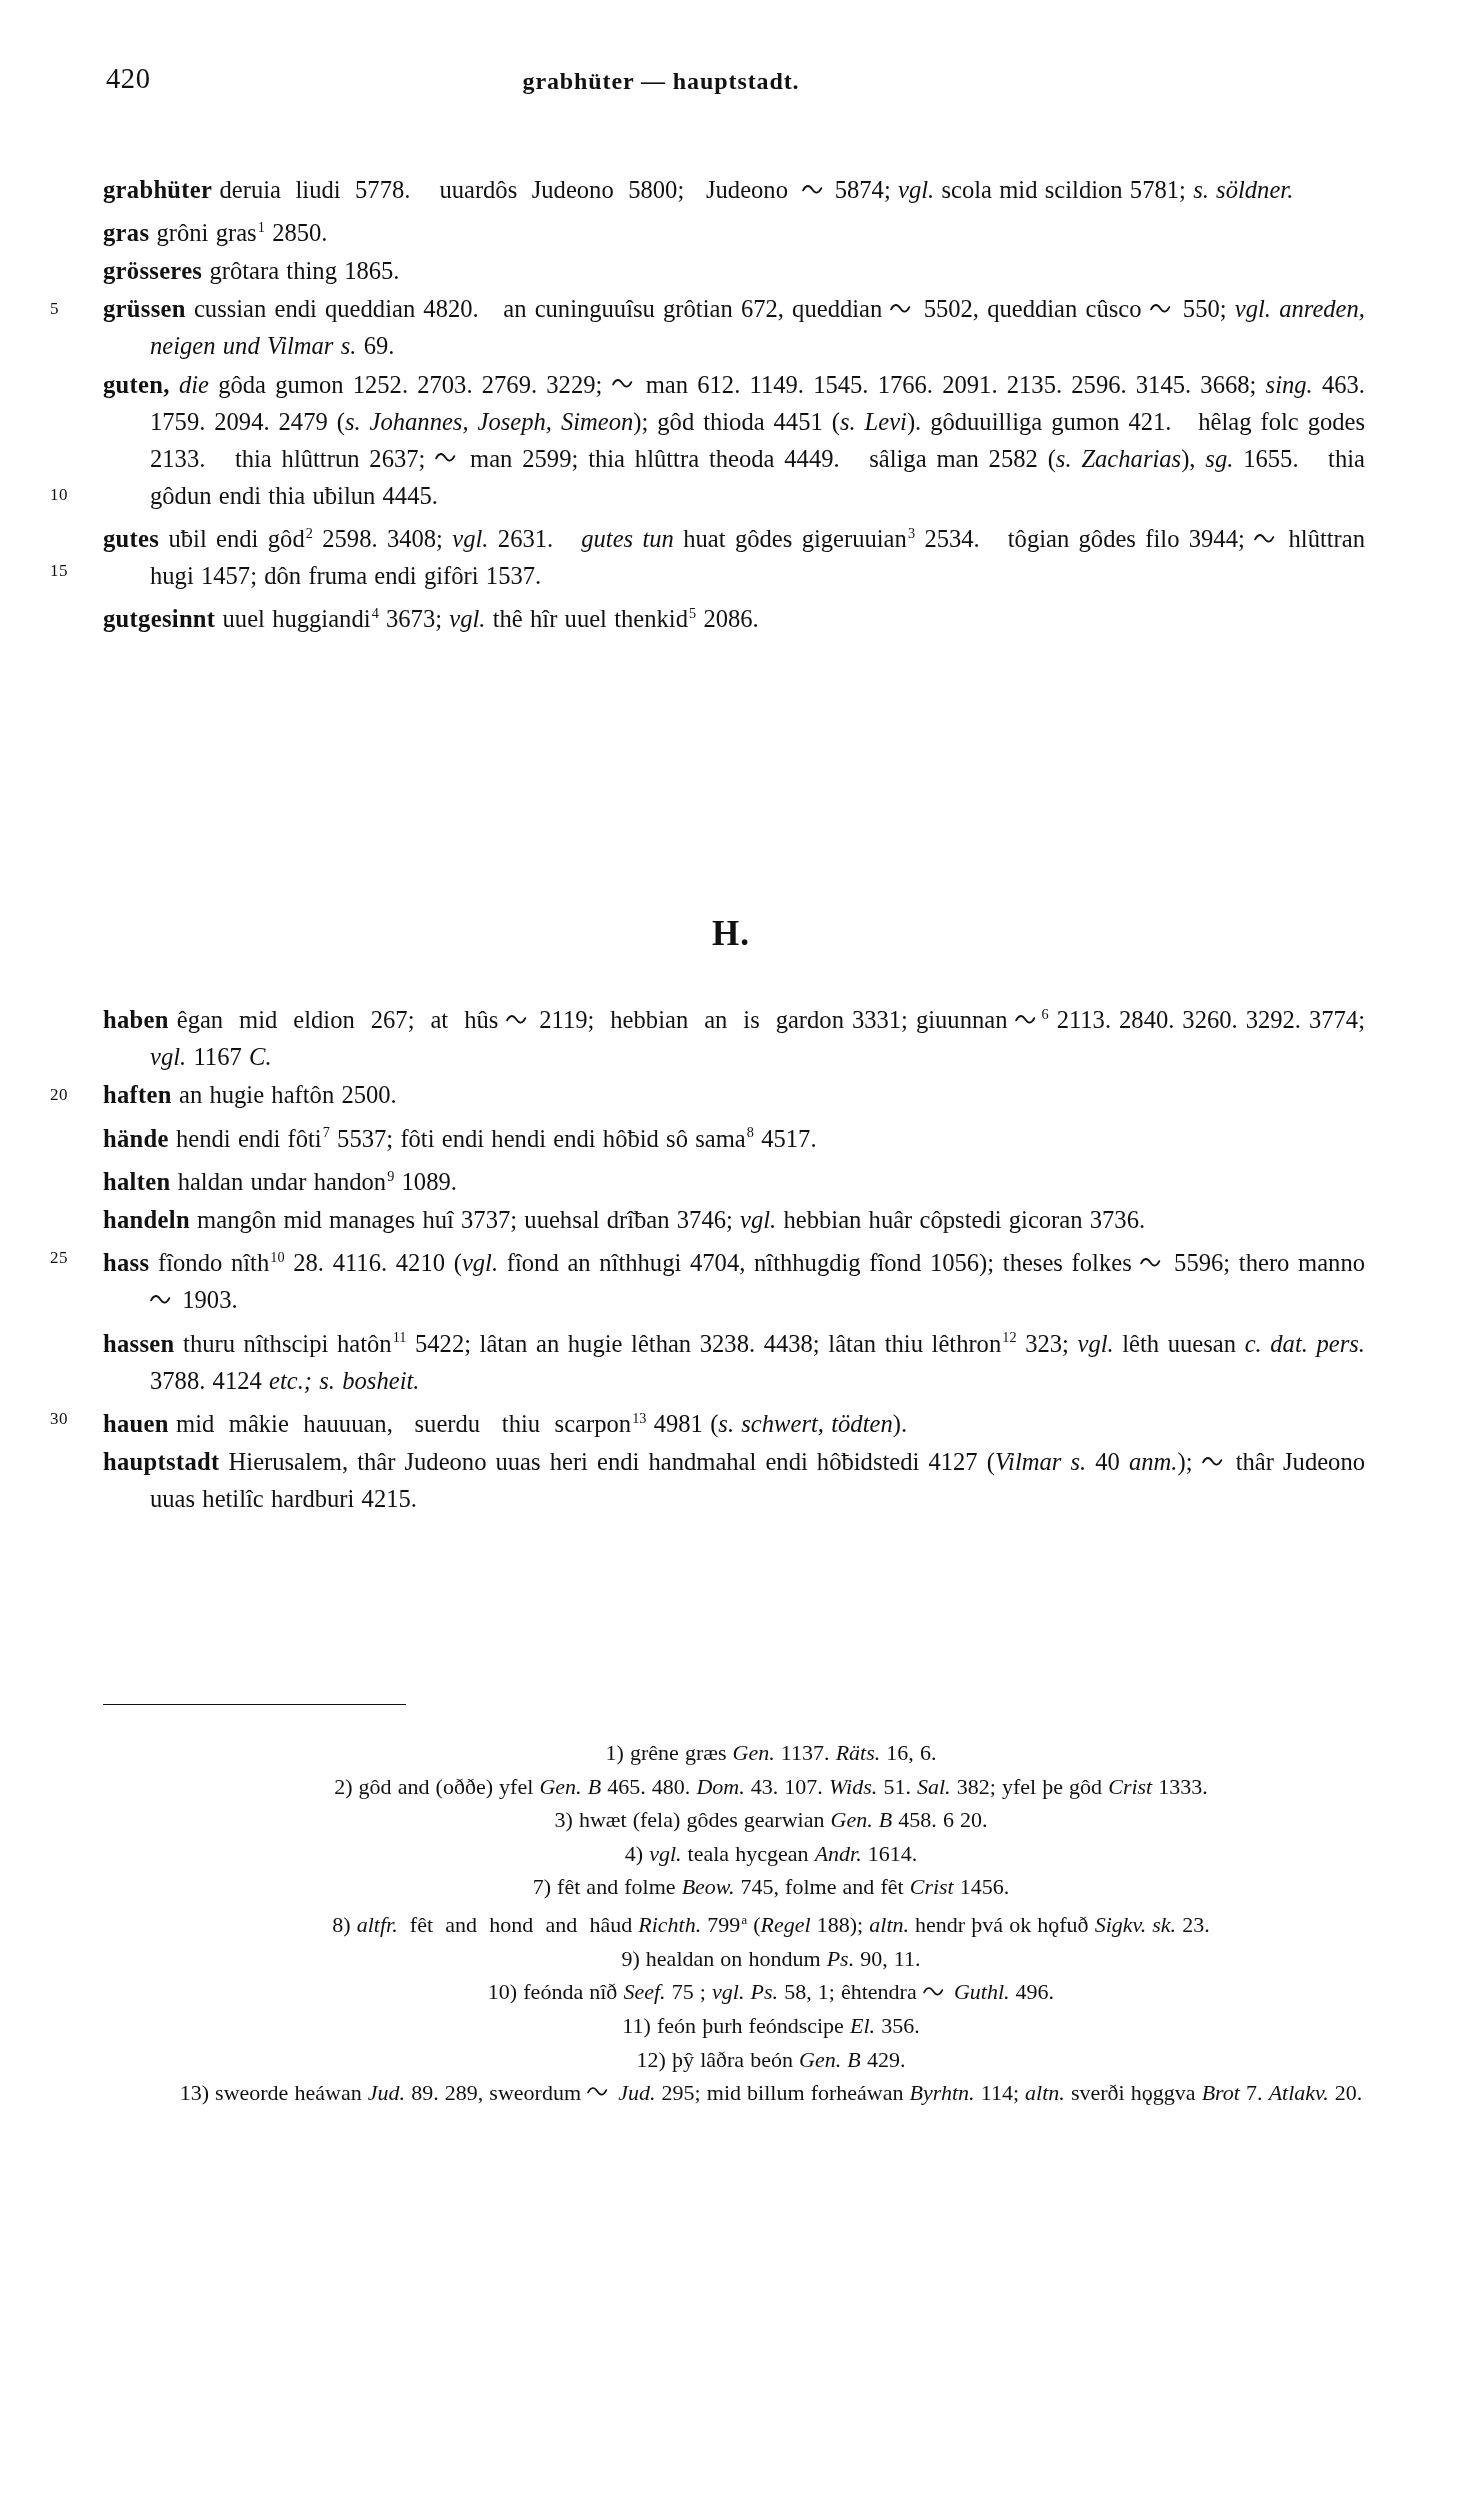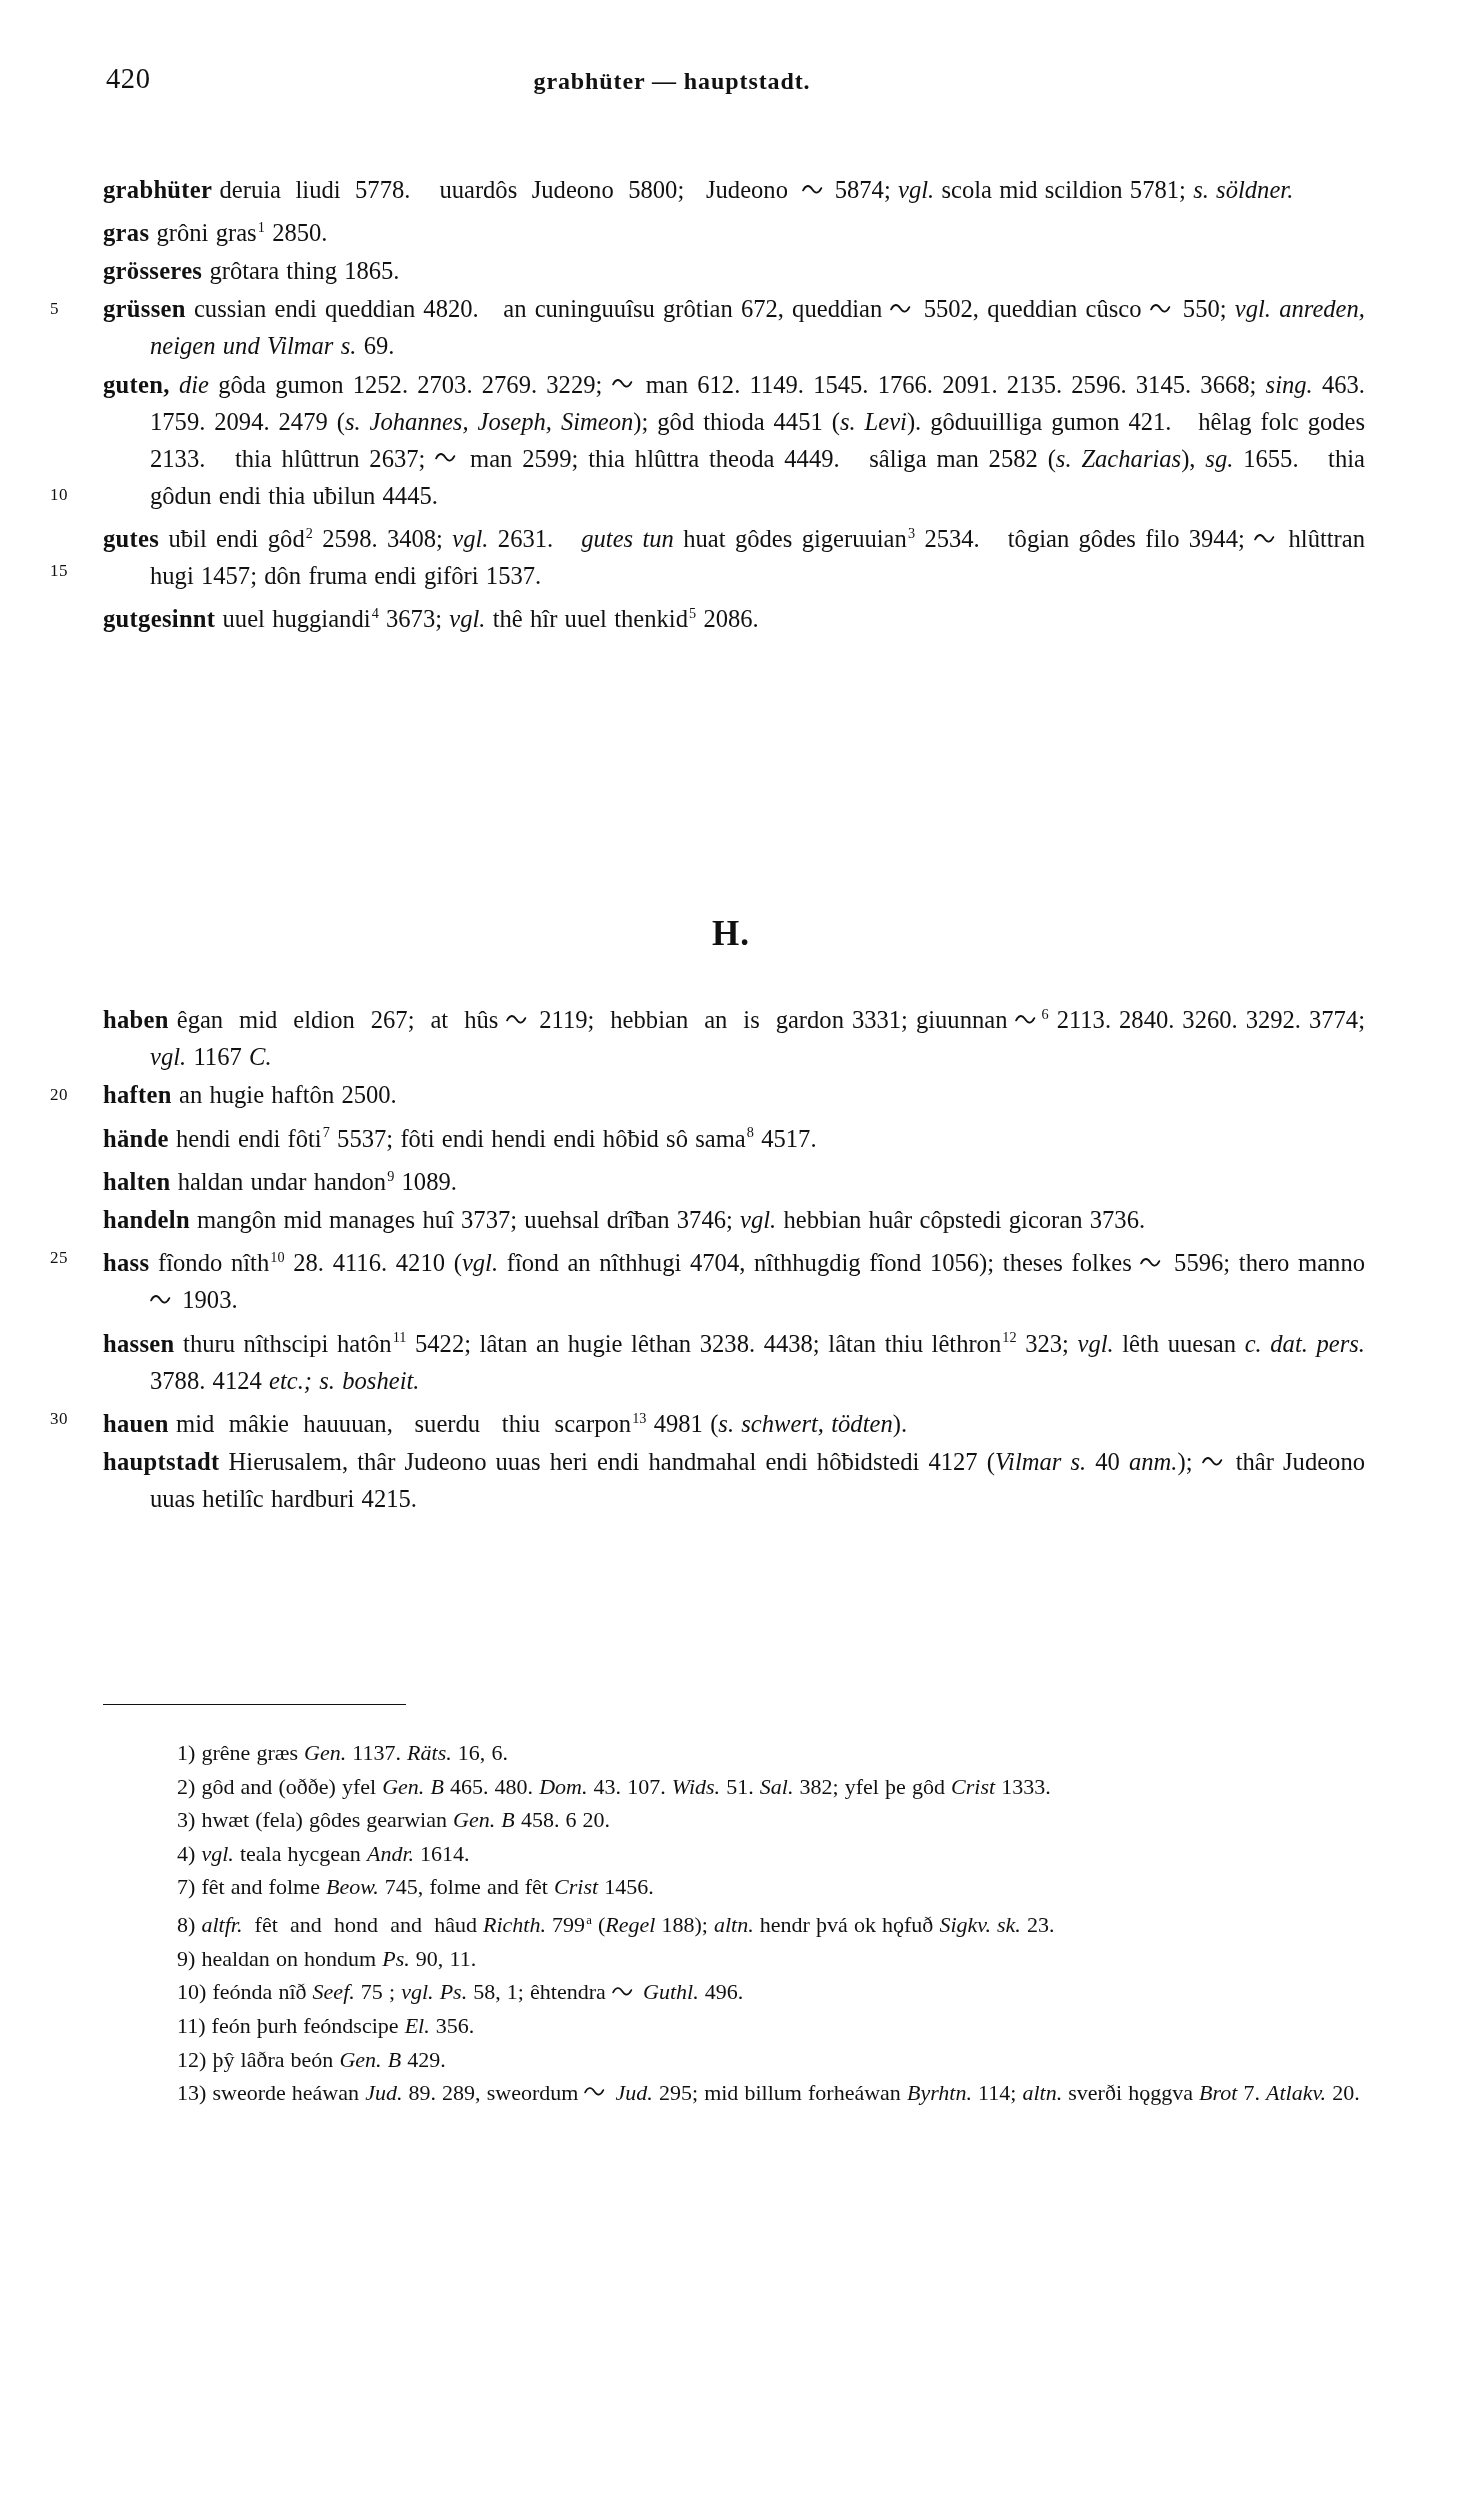--- a/index.html
+++ b/index.html
@@ -36,21 +36,21 @@
   .folio {
     position: absolute;
     left: 106px;
     top: 0;
     font-size: 28.5px;
     font-weight: normal;
     letter-spacing: 0.6px;
   }
   .runtitle {
     position: absolute;
-    left: 11px;
+    left: 0;
     top: 4.6px;
     width: 1322px;
     text-align: center;
     font-size: 24px;
     font-weight: bold;
     letter-spacing: 0.9px;
   }
 
   
   .body-block {
@@ -145,21 +145,21 @@
     position: absolute;
     left: 103px;
     top: 1736px;
     width: 1262px;
     font-size: 22px;
     line-height: 33px;
   }
   .fnote {
     margin: 0 0 0.6px 0;
     text-indent: 74px;
-    text-align: left;
+    text-align: center;
     word-spacing: 0.6px;
   }
   .fnote .num { font-weight: normal; }
 </style>
 </head>
 <body>
 
 <div class="page">
 
   <div class="runhead">

